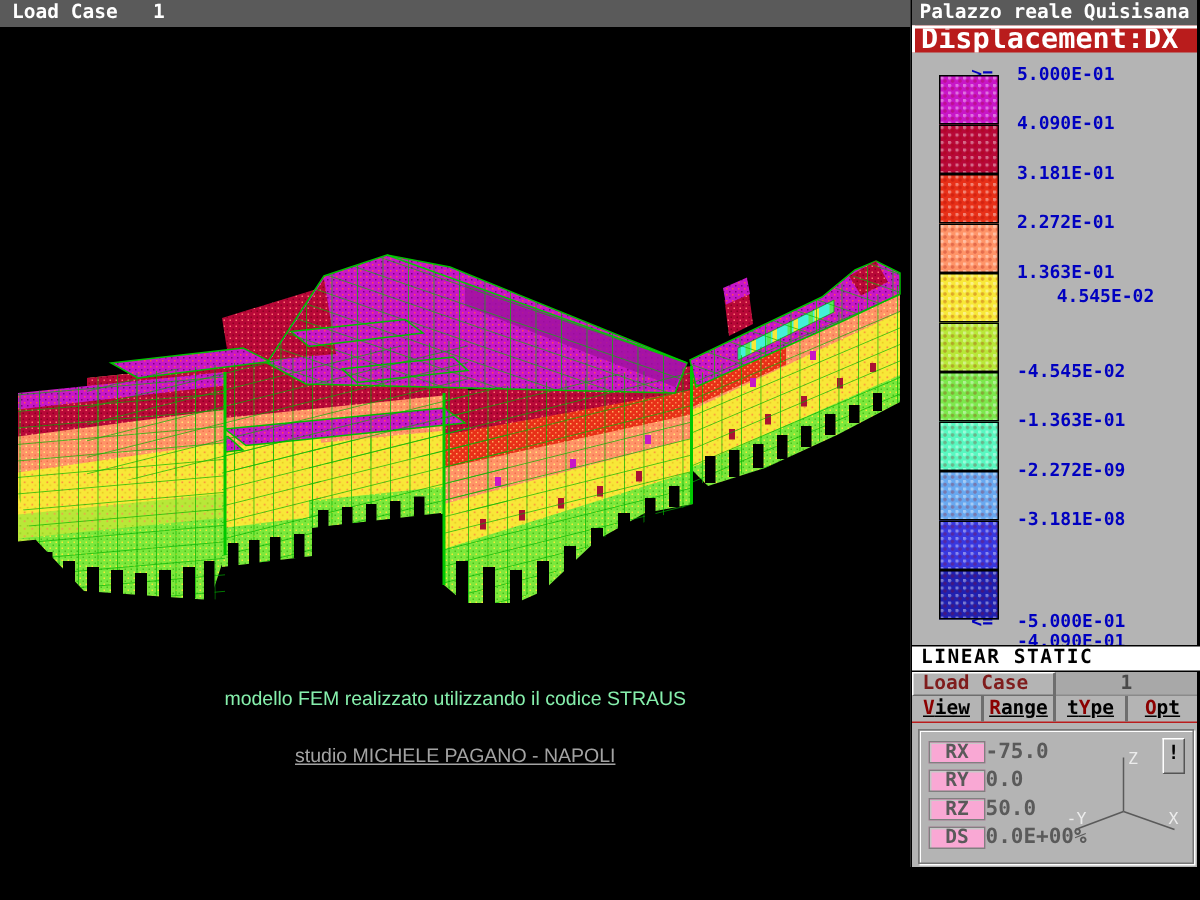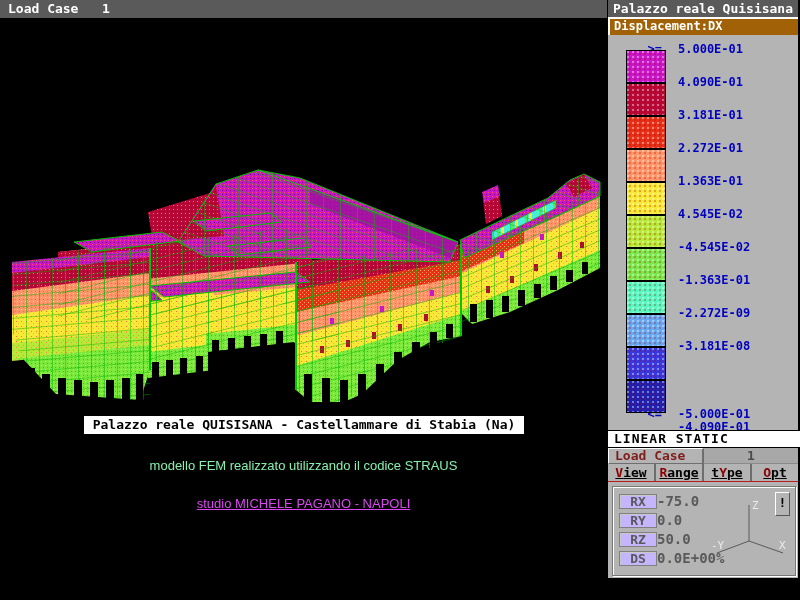--- a/index.html
+++ b/index.html
@@ -12,29 +12,29 @@
     white-space:pre;box-sizing:border-box;}
 
   
   #viewport{position:absolute;left:0;top:18px;width:607px;height:582px;background:#000;}
   #modelsvg{position:absolute;left:0;top:0;}
   .caption-strip{position:absolute;left:84px;top:398px;width:440px;height:18px;background:#fff;
     color:#000;font-weight:bold;font-size:13px;line-height:18px;text-align:center;
     white-space:pre;overflow:hidden;}
   .caption2{position:absolute;left:0;top:440px;width:607px;text-align:center;color:#86efac;
     font-family:"Liberation Sans", sans-serif;font-size:13px;}
-  .caption3{position:absolute;left:0;top:478px;width:607px;text-align:center;color:#d946ef;
+  .caption3{position:absolute;left:0;top:478px;width:607px;text-align:center;color:#a3a3a3;
     font-family:"Liberation Sans", sans-serif;font-size:13px;text-decoration:underline;}
 
   
   #panel{position:absolute;left:607px;top:0;width:193px;height:578px;background:#b4b4b4;
     border-left:1px solid #000;border-right:2px solid #000;box-sizing:border-box;}
   #panel-title{height:17px;background:#5a5a5a;color:#fff;font-weight:bold;font-size:13px;
     line-height:17px;padding-left:5px;white-space:pre;overflow:hidden;}
-  #result-bar{height:16px;background:#a16207;color:#fff;font-weight:bold;font-size:12px;
+  #result-bar{height:16px;background:#b91c1c;color:#fff;font-weight:bold;font-size:19px;
     line-height:15px;padding-left:4px;border-top:2px solid #fff;border-left:2px solid #fff;
     box-sizing:content-box;overflow:hidden;}
   #legend{position:absolute;left:0;top:35px;width:190px;height:395px;}
   .swatch{position:absolute;left:18px;width:40px;height:33px;border:1px solid #000;box-sizing:border-box;}
   .swatch::after{content:"";position:absolute;inset:0;
     background-image:radial-gradient(circle at 1px 1px, rgba(255,255,255,.40) 1px, transparent 1.4px),
                      radial-gradient(circle at 3px 3px, rgba(160,0,0,.28) 1px, transparent 1.4px);
     background-size:5px 5px;}
   .lg-label{position:absolute;left:70px;width:118px;color:#0000c0;font-weight:bold;font-size:12px;
     line-height:13px;white-space:pre;}
@@ -50,21 +50,21 @@
     line-height:16px;text-align:center;border-bottom:1px solid #8a8a8a;box-sizing:border-box;}
   #menu-row{position:absolute;left:0;top:464px;width:190px;height:17px;display:flex;
     border-bottom:1px solid #b91c1c;box-sizing:content-box;text-decoration:underline;}
   .menu-btn{flex:1;text-align:center;font-weight:bold;font-size:13px;line-height:17px;color:#000;
     border-left:2px solid #6e6e6e;cursor:default;}
   .menu-btn:first-child{border-left:none;}
   .hotkey{color:#8b0000;}
   #status-box{position:absolute;left:4px;top:486px;width:182px;height:88px;
     border:1px solid #777;box-shadow:1px 1px 0 #fff, inset 1px 1px 0 #fff;background:#b4b4b4;}
   .st-row{position:absolute;left:6px;height:16px;display:flex;align-items:center;}
-  .st-label{width:38px;height:15px;background:#c4b5fd;border:1px solid #808080;box-shadow:inset 1px 1px 0 #c8c8c8;
+  .st-label{width:38px;height:15px;background:#f9a8d4;border:1px solid #808080;box-shadow:inset 1px 1px 0 #c8c8c8;
     color:#5a5a5a;font-weight:bold;font-size:13px;line-height:14px;text-align:center;box-sizing:border-box;}
   .st-value{width:78px;color:#5a5a5a;font-weight:bold;font-size:14px;white-space:pre;}
   #spin-btn{position:absolute;right:5px;top:5px;width:13px;height:22px;background:#b4b4b4;
     border-top:1px solid #fff;border-left:1px solid #fff;border-right:1px solid #555;border-bottom:1px solid #555;
     color:#000;font-weight:bold;font-size:13px;line-height:20px;text-align:center;}
   #triad{position:absolute;left:96px;top:8px;}
   .ax-label{fill:#ececec;font-family:"DejaVu Sans Mono",monospace;font-size:11px;}
 </style>
 </head>
 <body>
@@ -251,37 +251,36 @@
           <rect x="486" y="300" width="7" height="18"></rect>
           <rect x="502" y="296" width="7" height="16"></rect>
         <rect x="518" y="290" width="7" height="16"></rect>
           <rect x="534" y="284" width="7" height="14"></rect>
           <rect x="550" y="276" width="7" height="14"></rect>
         <rect x="566" y="270" width="7" height="12"></rect>
           <rect x="582" y="262" width="6" height="12"></rect>
       </g>
     </svg>
 
-    <div class="caption-strip">Palazzo reale QUISISANA - Castellammare di Stabia (Na)</div>
     <div class="caption2">modello FEM realizzato utilizzando il codice STRAUS</div>
     <div class="caption3">studio MICHELE PAGANO - NAPOLI</div>
   </div>
 
   <div id="panel">
     <div id="panel-title">Palazzo reale Quisisana</div>
     <div id="result-bar">Displacement:DX</div>
 
     <div id="legend">
       <span class="lg-op" style="left:2px;top:8px;">&gt;=</span>
       <div class="lg-label" style="top:8px;">5.000E-01</div>
       <div class="lg-label" style="top:41px;">4.090E-01</div>
       <div class="lg-label" style="top:74px;">3.181E-01</div>
       <div class="lg-label" style="top:107px;">2.272E-01</div>
       <div class="lg-label" style="top:140px;">1.363E-01</div>
-      <div class="lg-label" style="top:173px;">4.545E-02</div>
+      <div class="lg-label" style="top:156px;text-align:center;">4.545E-02</div>
       <div class="lg-label" style="top:206px;">-4.545E-02</div>
       <div class="lg-label" style="top:239px;">-1.363E-01</div>
       <div class="lg-label" style="top:272px;">-2.272E-09</div>
       <div class="lg-label" style="top:305px;">-3.181E-08</div>
       <div class="lg-label" style="top:338px;margin-top:48px;">-4.090E-01</div>
       <span class="lg-op" style="left:2px;top:373px;">&lt;=</span>
       <div class="lg-label" style="top:373px;">-5.000E-01</div>
 
       <div class="swatch" style="top: 15px; background-color: rgb(200, 22, 200);"></div>
       <div class="swatch" style="top: 48px; background-color: rgb(184, 8, 56);"></div>

